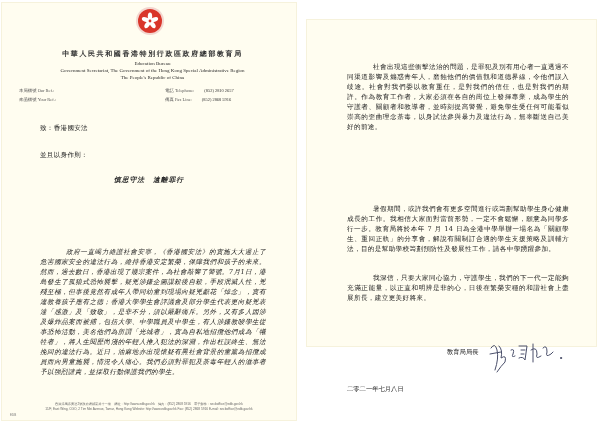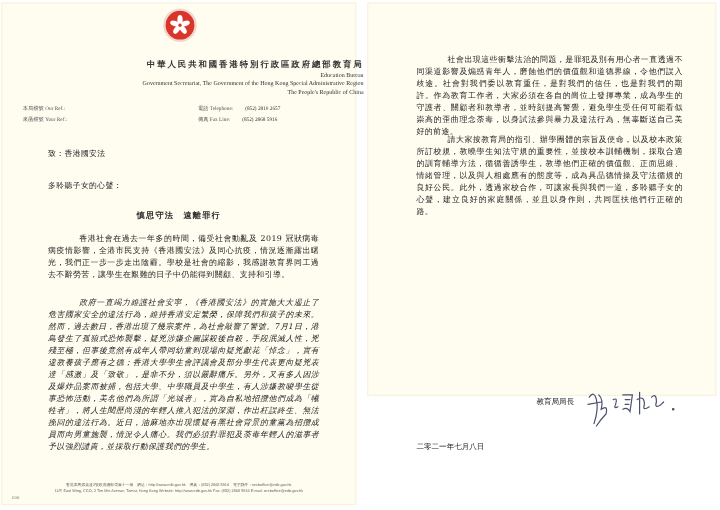--- a/index.html
+++ b/index.html
@@ -5,44 +5,44 @@
   html, body { margin:0; padding:0; }
   body {
     width:600px; height:425px; background:#ffffff; position:relative; overflow:hidden;
     font-family: "DejaVu Serif", "Liberation Serif", serif; color:#2a2a2a;
   }
   .page {
     position:absolute; top:3px; background:#fffdf0; box-shadow: 0 0 0 1px #f6f2dc;
     box-sizing:border-box;
   }
   #page-left { left:2px; width:294px; height:417px; }
-  #page-right { left:307px; width:289px; height:326px; top:3px; }
+  #page-right { left:307px; width:289px; height:326px; top:20px; }
 
   .logo {
     position:absolute; left:136px; top:6px; width:24px; height:24px; border-radius:50%;
     background:#d9362b; box-shadow: 0 0 0 2px #f3d6cf;
   }
   .logo svg { position:absolute; left:2px; top:2px; }
 
-  .hdr { position:absolute; left:0; width:301px; text-align:right; line-height:1; }
+  .hdr { position:absolute; left:0; width:301px; text-align:center; line-height:1; }
   .hdr-cn { top:47px; font-size:7px; letter-spacing:1.6px; font-weight:bold; color:#333; }
   .hdr-en1 { top:58px; font-size:5px; font-family:"Liberation Serif", serif; }
   .hdr-en2 { top:65px; font-size:5px; font-family:"Liberation Serif", serif; }
   .hdr-en3 { top:72px; font-size:5px; font-family:"Liberation Serif", serif; }
 
   .ref { position:absolute; font-size:4.4px; font-family:"Liberation Serif", serif; color:#555; white-space:nowrap; }
   .ref .val { margin-left:10px; color:#333; }
 
   .body-text { position:absolute; font-size:6.6px; line-height:10px; color:#222; letter-spacing:0.35px; }
   .body-text p { margin:0; text-align:justify; }
   .indent { text-indent:26px; }
 
   .to-line { left:38px; top:120px; font-size:6.5px; }
   .greeting { left:38px; top:147px; font-size:6.5px; }
-  .title { position:absolute; left:0; width:294px; top:172px; text-align:center; font-size:6.8px; font-weight:bold; letter-spacing:1px; }
+  .title { position:absolute; left:0; width:294px; top:172px; text-align:center; font-size:6.8px; font-weight:bold; letter-spacing:1px;font-style:italic; }
 
   .lp1 { left:38px; top:191px; width:226px; }
   .lp2 { left:38px; top:244px; width:226px;font-style:italic; }
 
   .footer { position:absolute; left:0; width:294px; text-align:center; font-size:3.2px; color:#666; font-family:"Liberation Sans", sans-serif; line-height:4px; }
   .footer1 { top:399px; }
   .footer2 { top:404px; }
   .form-no { position:absolute; left:8px; top:410px; font-size:3px; color:#777; font-family:"Liberation Sans", sans-serif; }
 
   .rp { left:40px; width:222px; }
@@ -80,41 +80,41 @@
   <div class="ref" style="left:17px; top:85px;">本局檔號 Our Ref.:</div>
   <div class="ref" style="left:17px; top:94px;">來函檔號 Your Ref.:</div>
   <div class="ref" style="left:163px; top:85px;">
     <span>電話 Telephone:</span><span class="val">(852) 2810 2657</span>
   </div>
   <div class="ref" style="left:163px; top:94px;">
     <span>傳真 Fax Line:</span><span class="val">(852) 2868 5916</span>
   </div>
 
   <div class="body-text to-line">致：香港國安法</div>
-  <div class="body-text greeting">多聆聽子女的心聲：</div>
+  <div class="body-text greeting">並且以身作則：</div>
   <div class="title">慎思守法　遠離罪行</div>
 
-  <div class="body-text lp1">
-    <p class="indent">香港社會在過去一年多的時間，備受社會動亂及 2019 冠狀病毒病疫情影響，全港市民支持《香港國安法》及同心抗疫，情況逐漸露出曙光，我們正一步一步走出陰霾。學校是社會的縮影，我感謝教育界同工過去不辭勞苦，讓學生在艱難的日子中仍能得到關顧、支持和引導。</p>
-  </div>
   <div class="body-text lp2">
     <p class="indent">政府一直竭力維護社會安寧，《香港國安法》的實施大大遏止了危害國家安全的違法行為，維持香港安定繁榮，保障我們和孩子的未來。然而，過去數日，香港出現了幾宗案件，為社會敲響了警號。7月1日，港島發生了孤狼式恐怖襲擊，疑兇涉嫌企圖謀殺後自殺，手段泯滅人性，兇殘至極，但事後竟然有成年人帶同幼童到現場向疑兇獻花「悼念」，實有違教養孩子應有之德；香港大學學生會評議會及部分學生代表更向疑兇表達「感激」及「致敬」，是非不分，須以嚴辭痛斥。另外，又有多人因涉及爆炸品案而被捕，包括大學、中學職員及中學生，有人涉嫌教唆學生從事恐怖活動，美名他們為所謂「光城者」，實為自私地招攬他們成為「犧牲者」，將人生閱歷尚淺的年輕人推入犯法的深淵，作出枉誤終生、無法挽回的違法行為。近日，油麻地亦出現懷疑有黑社會背景的童黨為招攬成員而向男童施襲，情況令人痛心。我們必須對罪犯及荼毒年輕人的滋事者予以強烈譴責，並採取行動保護我們的學生。</p>
   </div>
 
   <div class="footer footer1">香港添馬添美道2號政府總部東翼十一樓　網址：http://www.edb.gov.hk　傳真：(852) 2868 5916　電子郵件：secboffice@edb.gov.hk</div>
   <div class="footer footer2">11/F, East Wing, CGO, 2 Tim Mei Avenue, Tamar, Hong Kong   Website: http://www.edb.gov.hk   Fax: (852) 2868 5916   E-mail: secboffice@edb.gov.hk</div>
   <div class="form-no">EDB</div>
 </div>
 
 <div id="page-right" class="page">
   <div class="body-text rp rp1">
     <p class="indent">社會出現這些衝擊法治的問題，是罪犯及別有用心者一直透過不同渠道影響及煽惑青年人，磨蝕他們的價值觀和道德界線，令他們誤入歧途。社會對我們委以教育重任，是對我們的信任，也是對我們的期許。作為教育工作者，大家必須在各自的崗位上發揮專業，成為學生的守護者、關顧者和教導者，並時刻提高警覺，避免學生受任何可能看似崇高的歪曲理念荼毒，以身試法參與暴力及違法行為，無辜斷送自己美好的前途。</p>
   </div>
-  <div class="body-text rp rp2">
-    <p class="indent">請大家按教育局的指引、辦學團體的宗旨及使命，以及校本政策所訂校規，教曉學生知法守規的重要性，並按校本訓輔機制，採取合適的訓育輔導方法，循循善誘學生，教導他們正確的價值觀、正面思維、情緒管理，以及與人相處應有的態度等，成為具品德情操及守法循規的良好公民。此外，透過家校合作，可讓家長與我們一道，多聆聽子女的心聲，建立良好的家庭關係，並且以身作則，共同匡扶他們行正確的路。</p>
+  <div class="body-text rp rp3">
+    <p class="indent">暑假期間，或許我們會有更多空間進行或籌劃幫助學生身心健康成長的工作。我相信大家面對當前形勢，一定不會鬆懈，願意為同學多行一步。教育局將於本年 7 月 14 日為全港中學舉辦一場名為「關顧學生、重回正軌」的分享會，解說有關制訂合適的學生支援策略及訓輔方法，目的是幫助學校籌劃預防性及發展性工作，請各中學踴躍參加。</p>
+  </div>
+  <div class="body-text rp rp4">
+    <p class="indent">我深信，只要大家同心協力，守護學生，我們的下一代一定能夠充滿正能量，以正直和明辨是非的心，日後在繁榮安穩的和諧社會上盡展所長，建立更美好將來。</p>
   </div>
 
   <div class="sig-title">教育局局長</div>
   <div class="signature">
     <svg width="80" height="40" viewBox="0 0 80 40" fill="none" stroke="#4a4f6a" stroke-width="1" stroke-linecap="round">
       <path d="M4 12 Q8 6 10 14 Q12 22 8 34"></path>
       <path d="M3 18 L14 16"></path>
       <path d="M12 10 Q16 14 14 22 Q20 18 18 26 Q14 30 10 36"></path>
       <path d="M24 14 Q28 12 26 18 Q24 22 28 20"></path>
       <path d="M32 10 L40 10 L38 24 Q36 20 32 22"></path>

